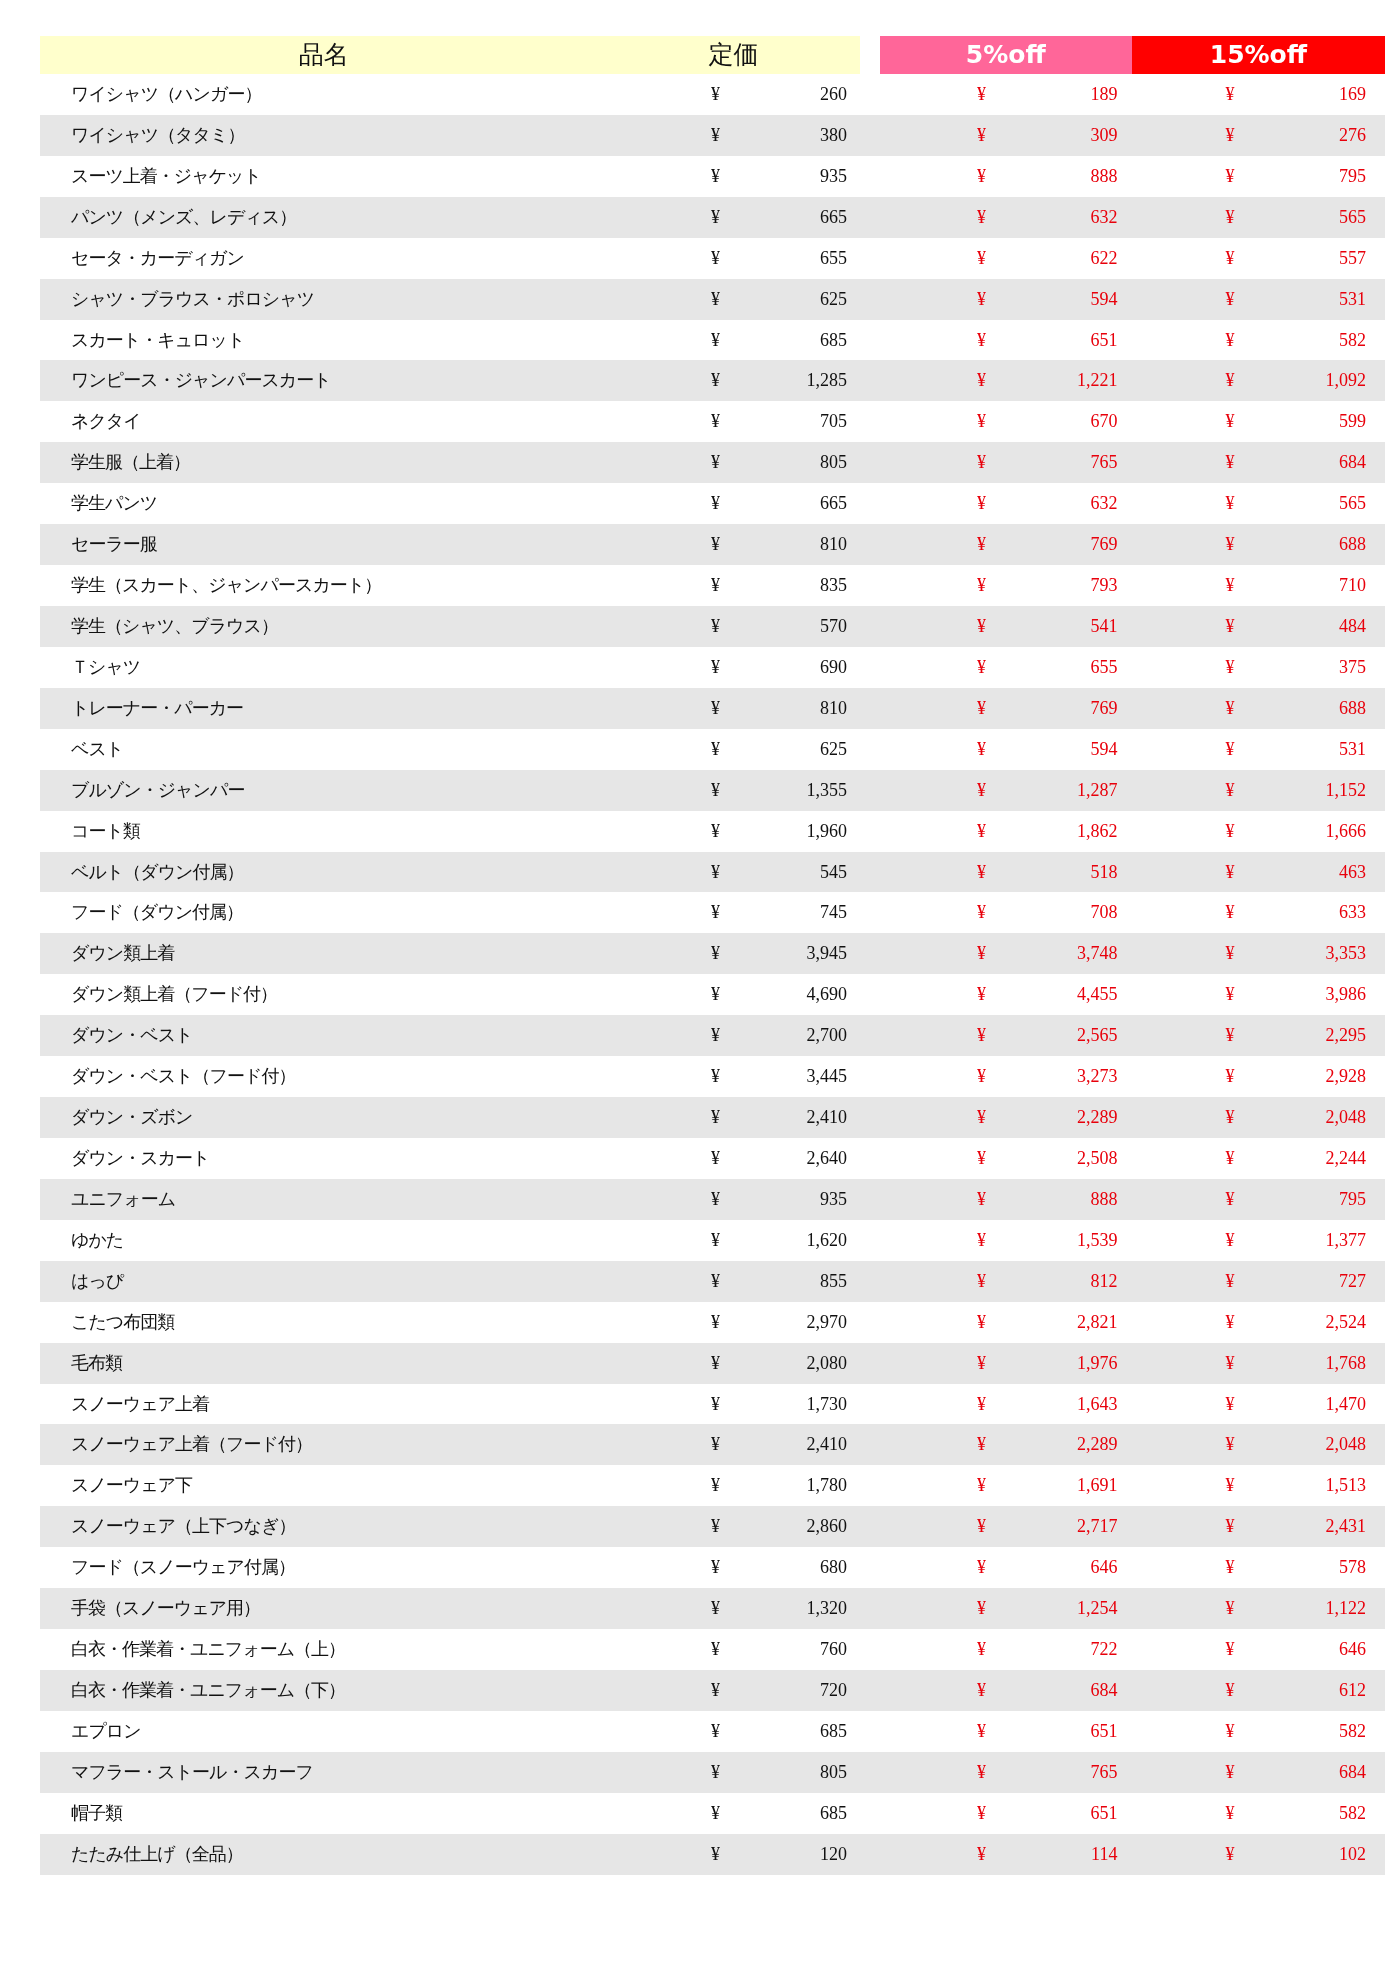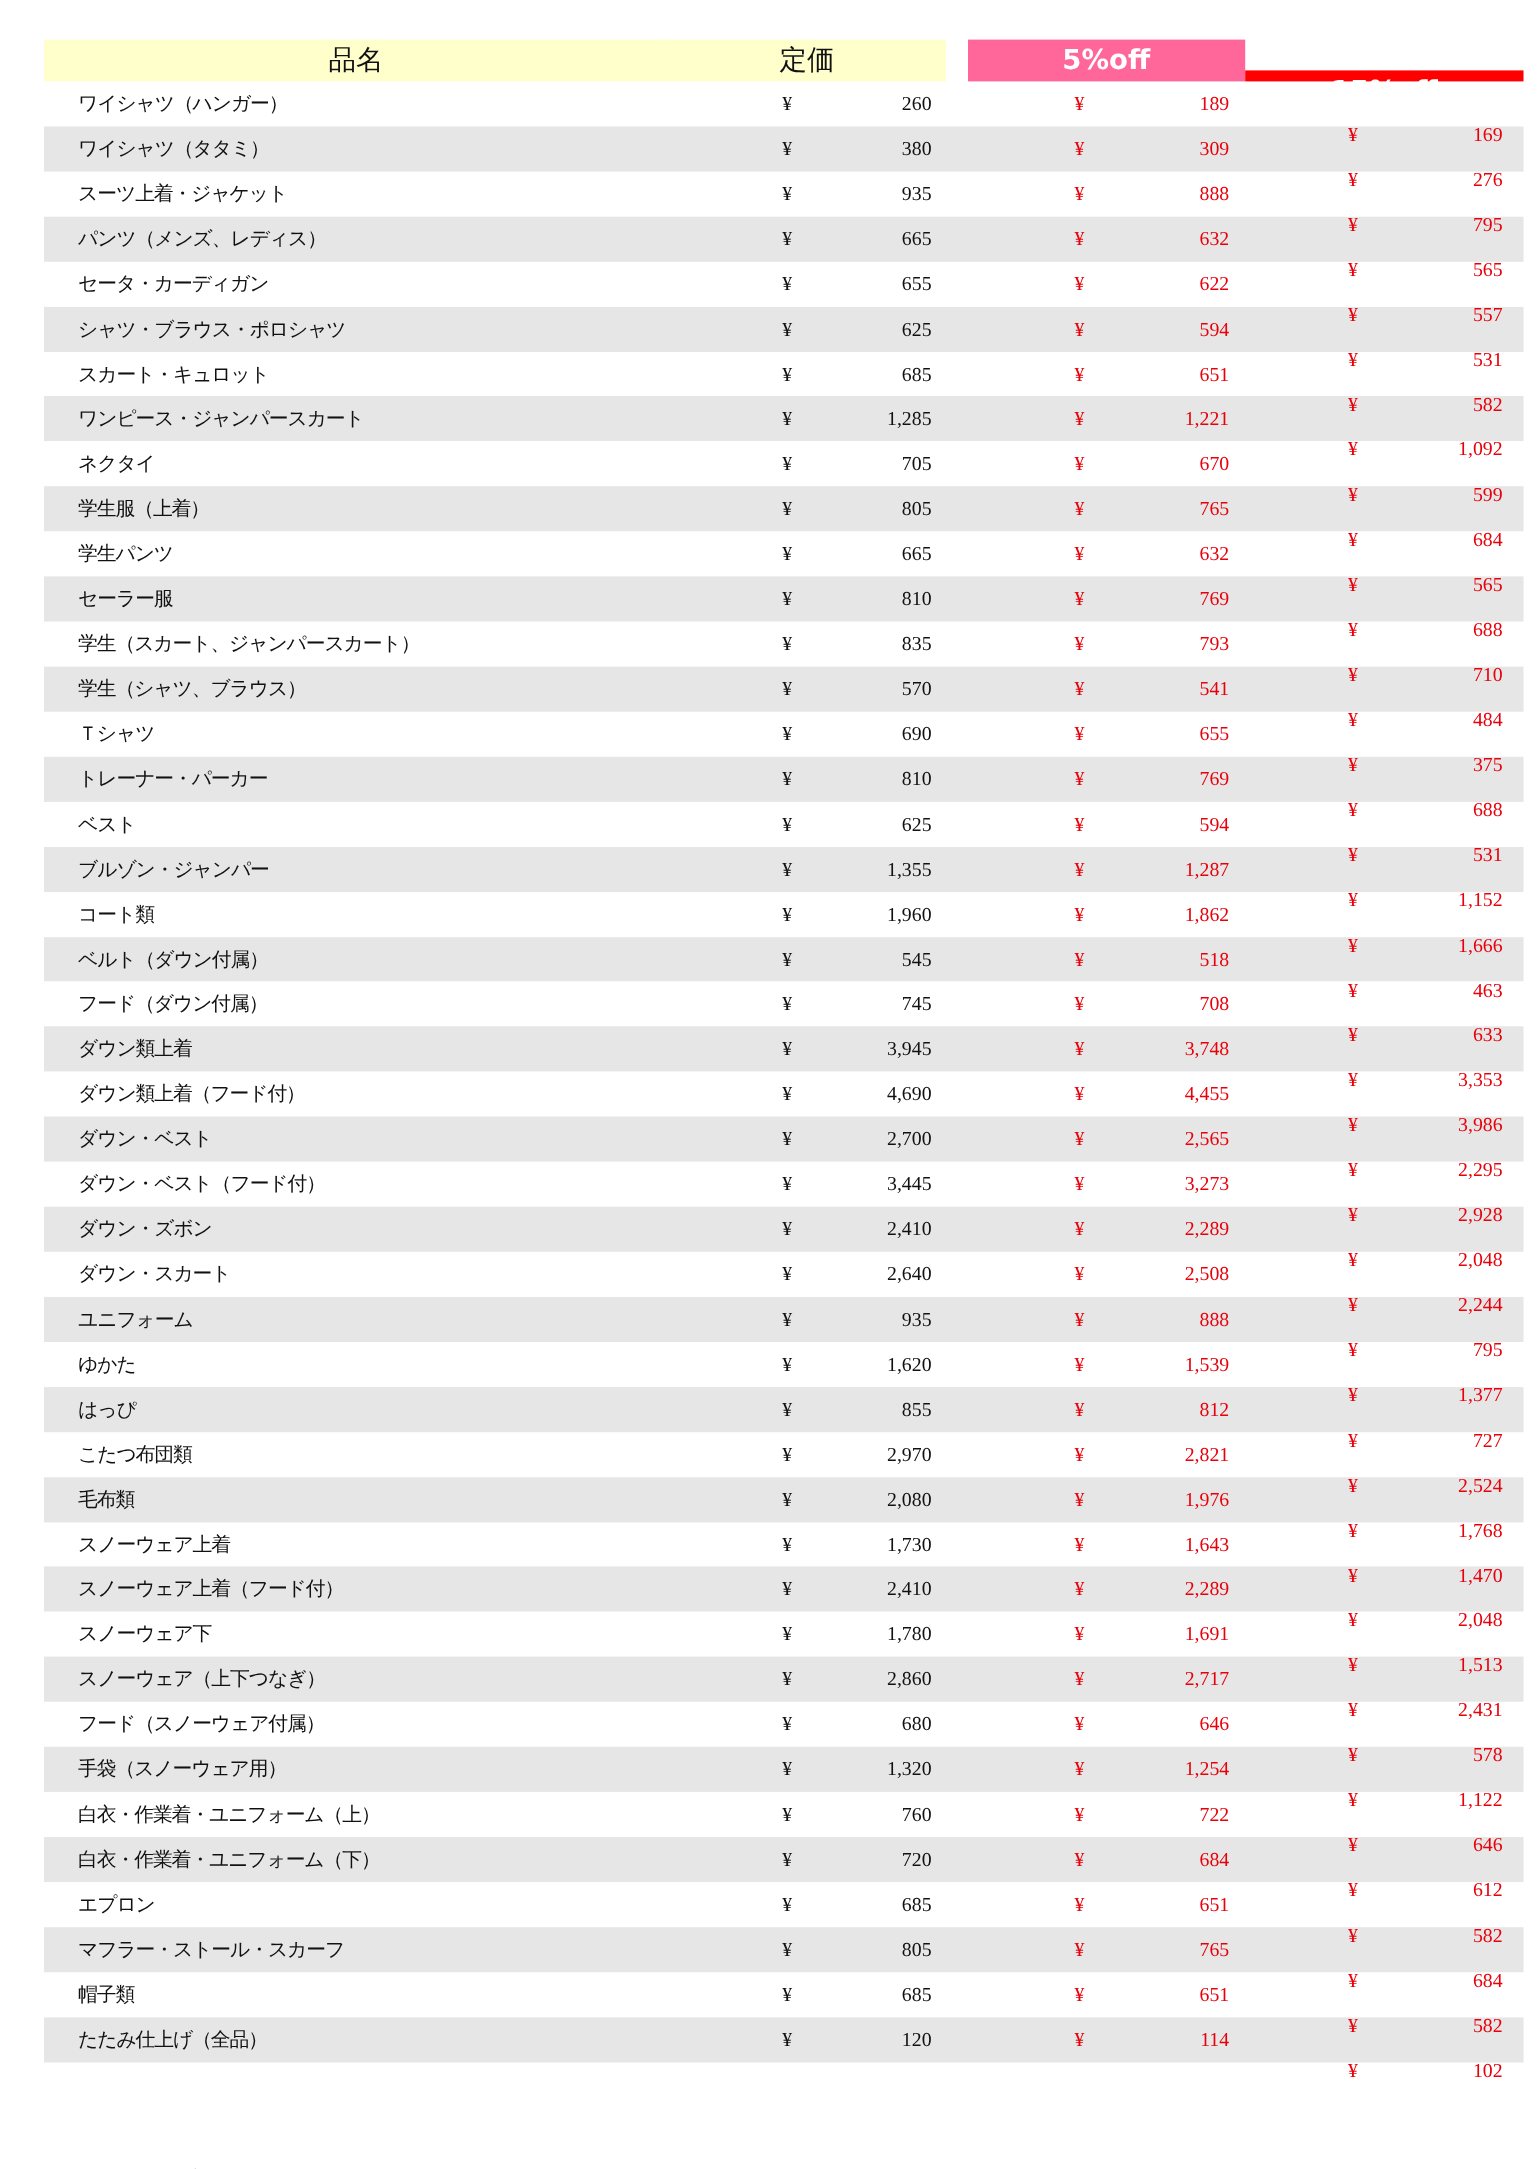--- a/index.html
+++ b/index.html
@@ -27,21 +27,21 @@
     font-size: 25px;
     line-height: 38px;
   }
   .hdr > div {
     text-align: center;
     box-sizing: border-box;
   }
   .col-name { width: 576px; }
   .col-price { width: 256px; }
   .col-5 { width: 256px; margin-left: 20px; }
-  .col-15 { width: 257px; margin-top: 28px; }
+  .col-15 { width: 257px; }
 
   .hdr .col-name, .hdr .col-price { background: #ffffcc; color: #111; }
   .hdr .col-5 { background: #ff6699; color: #ffffff; font-weight: bold; }
   .hdr .col-15 { background: #ff0000; color: #ffffff; font-weight: bold; }
 
   .row {
     display: flex;
     height: 40.93px;
     line-height: 40.93px;
     font-size: 18px;

